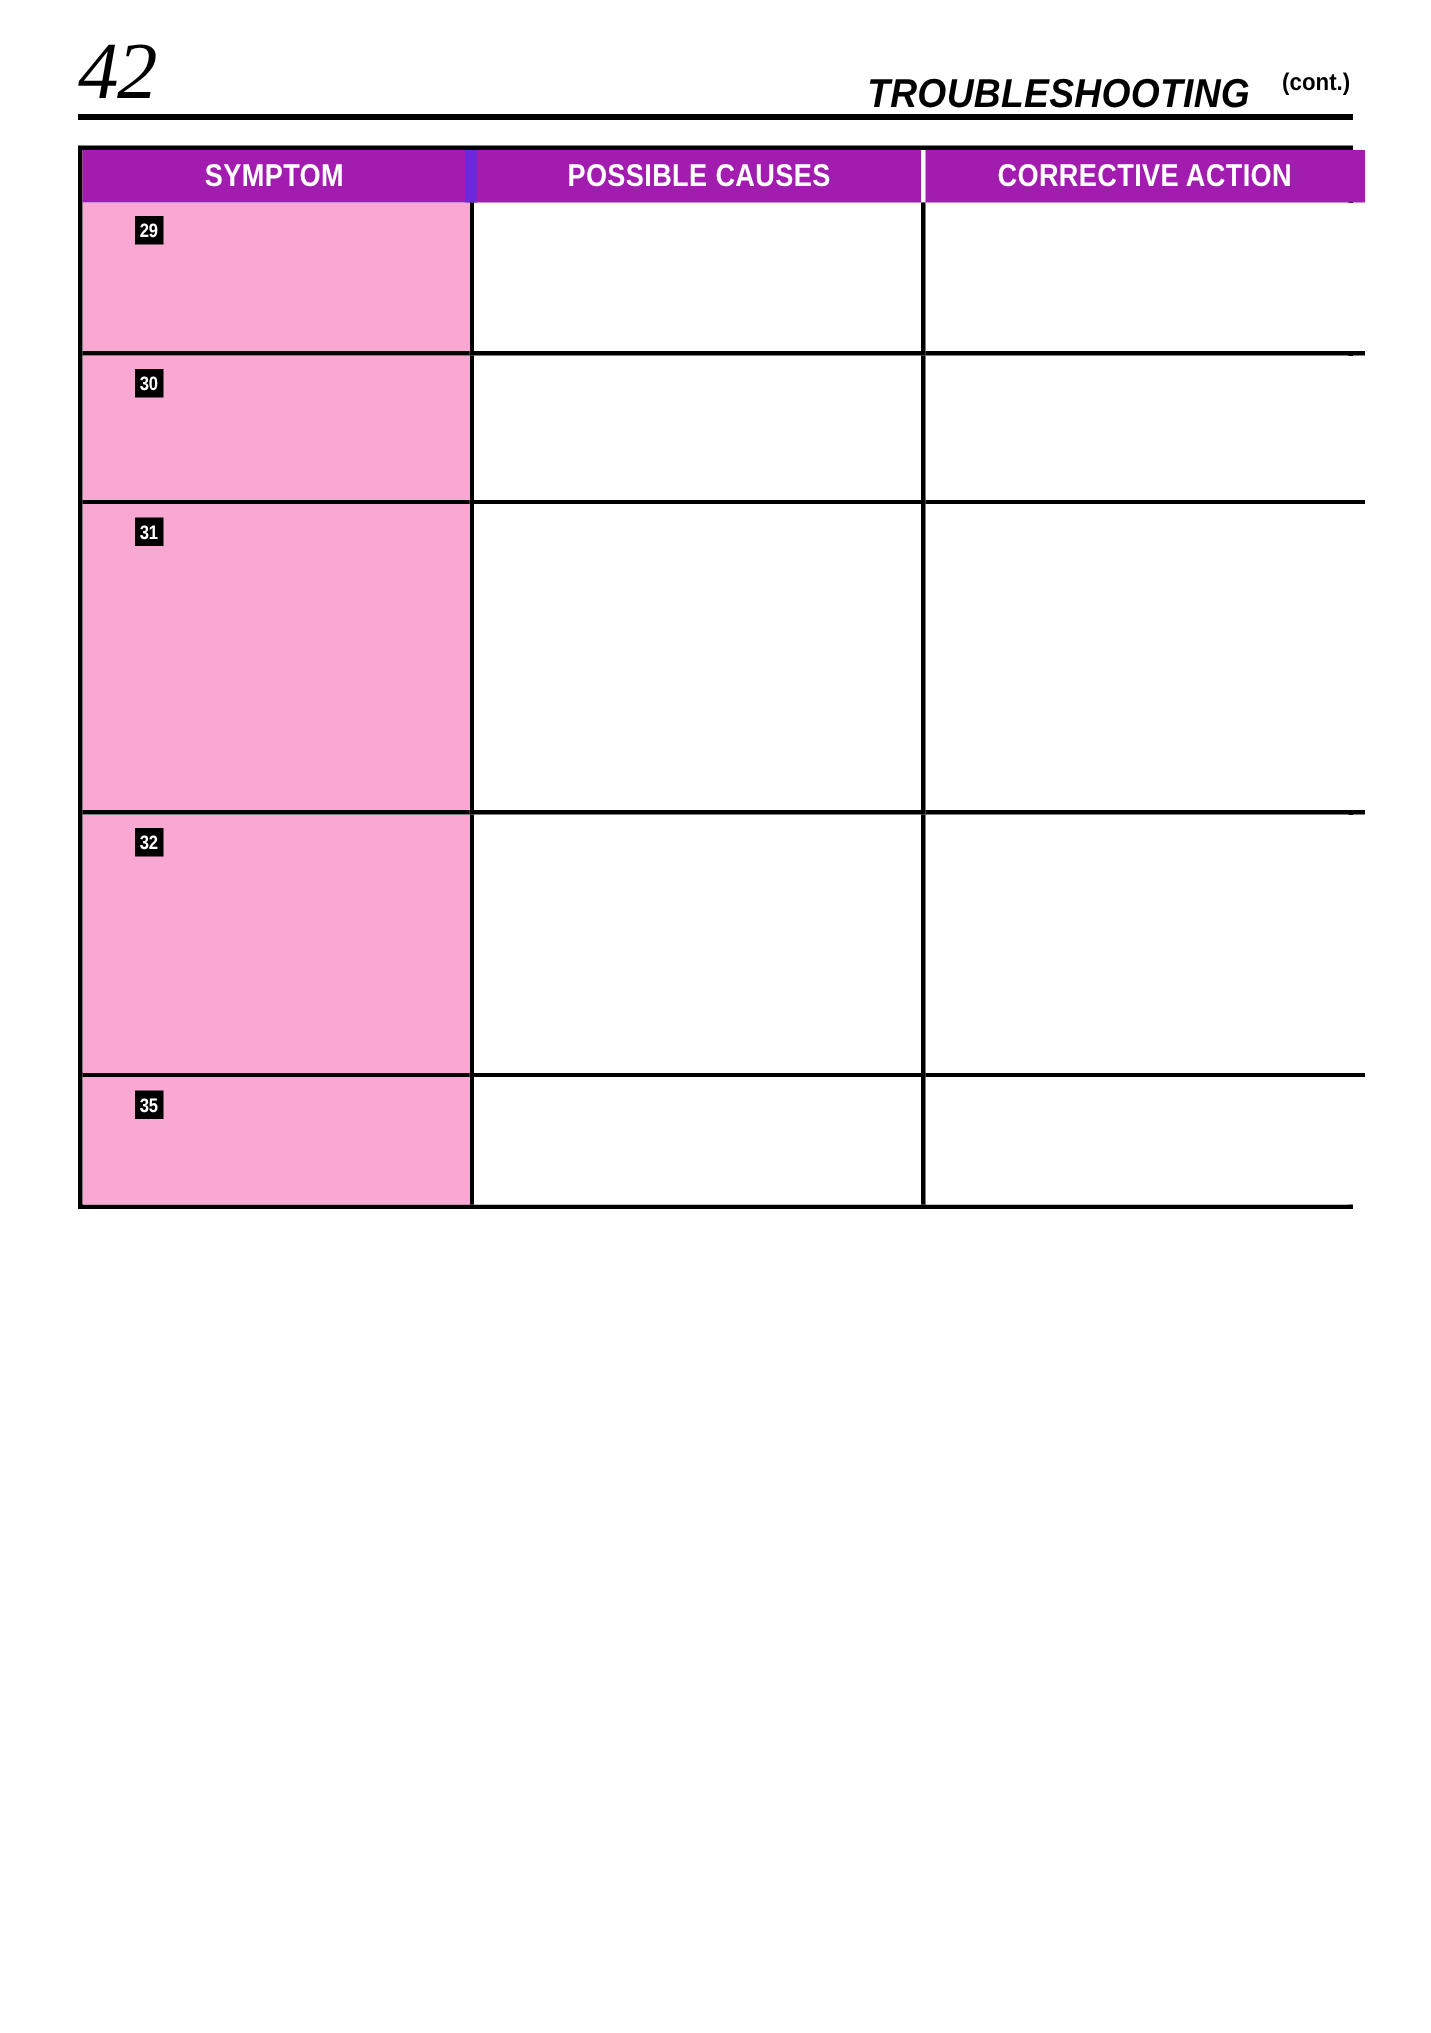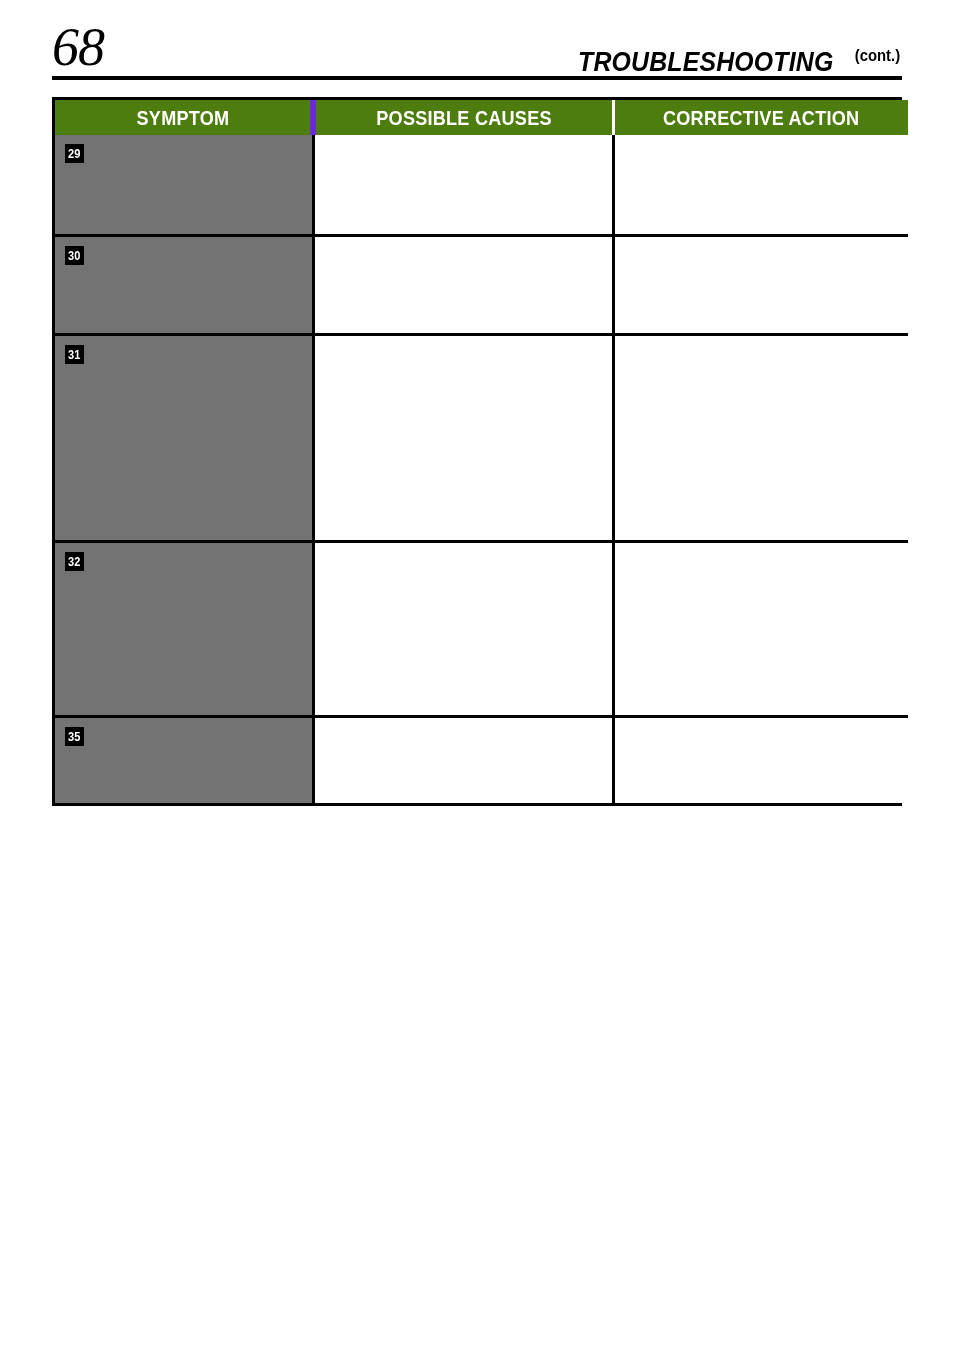--- a/index.html
+++ b/index.html
@@ -78,49 +78,50 @@
     border: 3px solid #000;
     border-collapse: collapse;
     box-sizing: border-box;
   }
   #troubleshooting-table table {
     border-collapse: collapse;
     width: 100%;
     table-layout: fixed;
   }
   thead th {
-    background: #4d7c0f;
+    background: #a21caf;
     color: #fff;
     height: 35px;
     font-family: "Liberation Sans Narrow", "Liberation Sans", sans-serif;
     font-weight: bold;
     font-size: 21px;
     letter-spacing: 0.3px;
     vertical-align: middle;
     padding: 0;
     border: none;
   }
   thead th .hdr {
     display: inline-block;
     transform: scaleX(0.86);
   }
   thead th.col-symptom { width: 255px; }
-  thead th.col-causes  { width: 296px; border-left: 6px solid #6d28d9; }
+  thead th.col-causes  { width: 296px; border-left: 8px solid #6d28d9; }
   thead th.col-action  { width: 293px; border-left: 3px solid #fff; margin-top: 28px; }
 
   tbody td {
     padding: 0;
     vertical-align: top;
     border-top: 3px solid #000;
     position: relative;
     background: #ffffff;
   }
   tbody td.cell-symptom {
-    background: #737373;
+    background: #f9a8d4;
     width: 255px;
+    padding-left: 25px;
   }
   tbody td.cell-causes {
     width: 296px;
     border-left: 3px solid #000;
   }
   tbody td.cell-action {
     width: 293px;
     border-left: 3px solid #000;
   }
   tbody tr:first-child td { border-top: none; }
@@ -153,21 +154,21 @@
     line-height: 1;
     font-family: "DejaVu Sans", sans-serif;
     user-select: none;
   }
   .hand-icon svg { display: block; }
 </style>
 </head>
 <body>
 
 <div id="page-header">
-  <div id="page-number">68</div>
+  <div id="page-number">42</div>
   <div id="header-title-wrap">
     <span id="header-title">TROUBLESHOOTING</span>
     <span id="header-cont">(cont.)</span>
   </div>
 </div>
 <div id="header-rule"></div>
 
 <div id="troubleshooting-table">
   <table>
     <thead>

